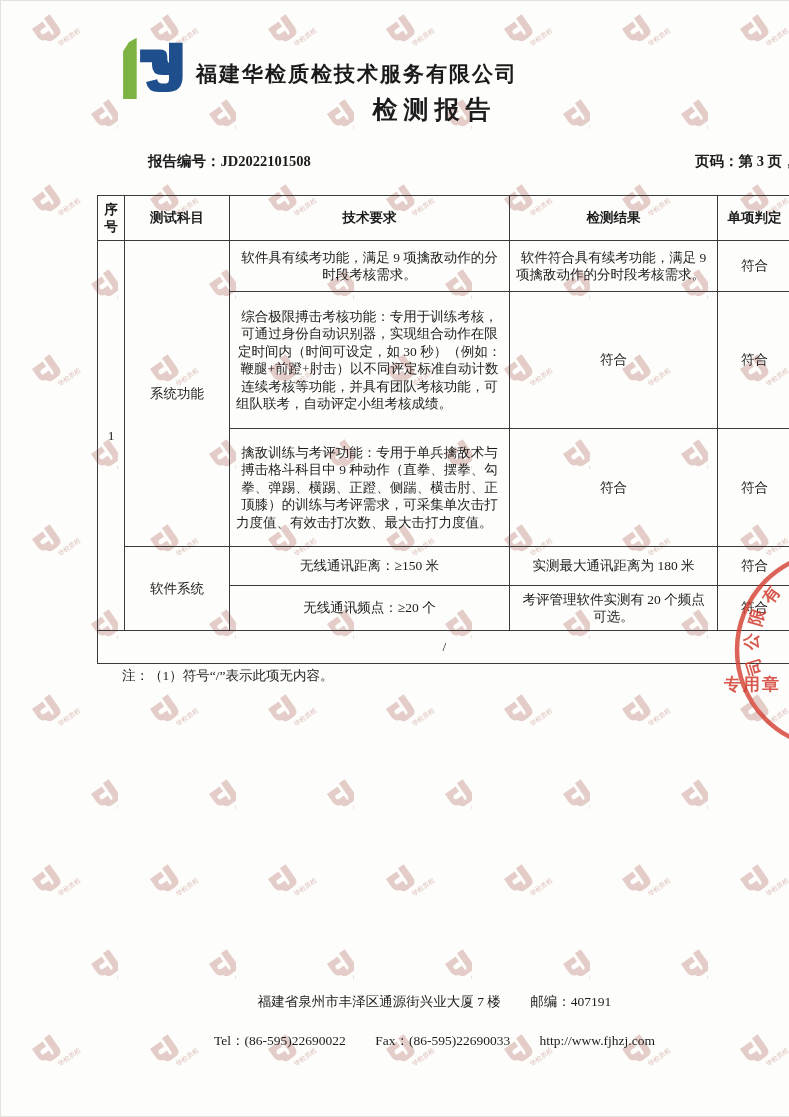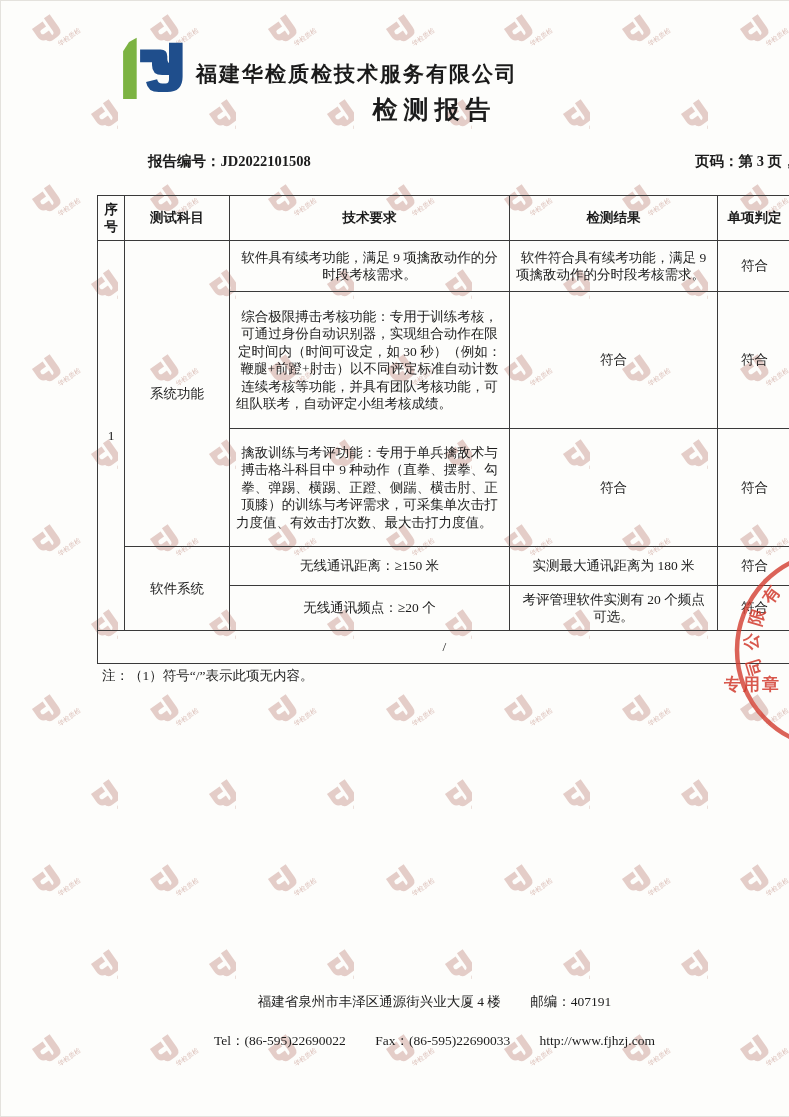--- a/index.html
+++ b/index.html
@@ -44,21 +44,21 @@
     border:1.4px solid #3a3a3a;
     padding:2px 6px;
     vertical-align:middle;
     text-align:center;
   }
   table.report th{font-weight:bold;padding:2px 2px;}
   td.jt{text-align:justify;text-align-last:left;text-justify:inter-ideograph;}
 
   
   .notes{position:absolute;left:62px;top:664px;font-size:13.5px;line-height:23px;}
-  .notes .note-line{white-space:nowrap;}
+  .notes .note-line{white-space:nowrap;margin-left:20px;}
   .notes .indent{margin-left:28px;}
 
   
   .stamp{position:absolute;left:664px;top:528px;width:125px;height:235px;z-index:2;pointer-events:none;}
 
   
   .footer{
     position:absolute;left:0;top:992px;width:100%;
     text-align:center;font-size:13.5px;line-height:20px;
   }
@@ -166,21 +166,21 @@
         <text transform="translate(67,77) rotate(-55)">有</text>
         <text transform="translate(56,99) rotate(-73)">限</text>
         <text transform="translate(53,122) rotate(-90)">公</text>
         <text transform="translate(58,145) rotate(-107)">司</text>
         <text x="20" y="162" letter-spacing="2">专用章</text>
       </g>
     </svg>
 
     <div class="footer">
       <div class="line">
-        <span>福建省泉州市丰泽区通源街兴业大厦 4 楼</span><span class="sep"></span>
+        <span>福建省泉州市丰泽区通源街兴业大厦 7 楼</span><span class="sep"></span>
         <span>邮编：407191</span>
       </div>
       <div class="line">
         <span>Tel：(86-595)22690022</span><span class="sep"></span>
         <span>Fax：(86-595)22690033</span><span class="sep"></span>
         <span>http://www.fjhzj.com</span>
       </div>
     </div>
 
   </div>

